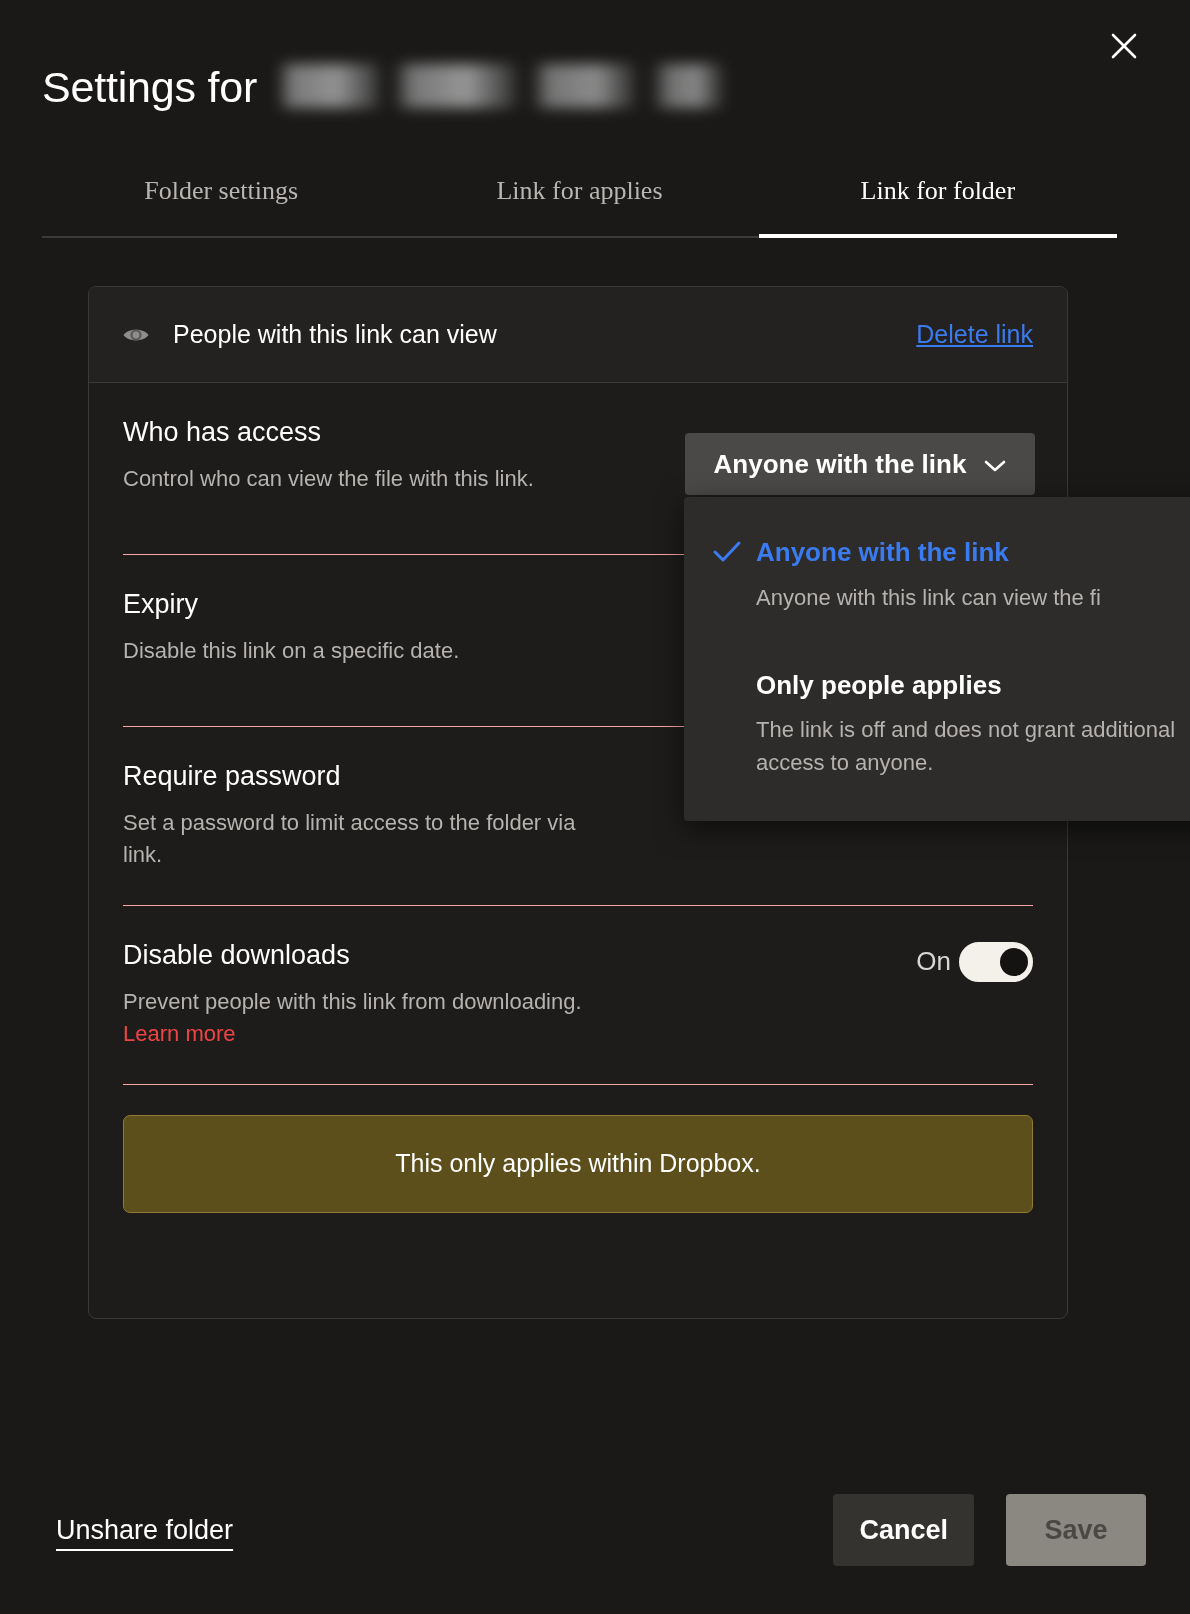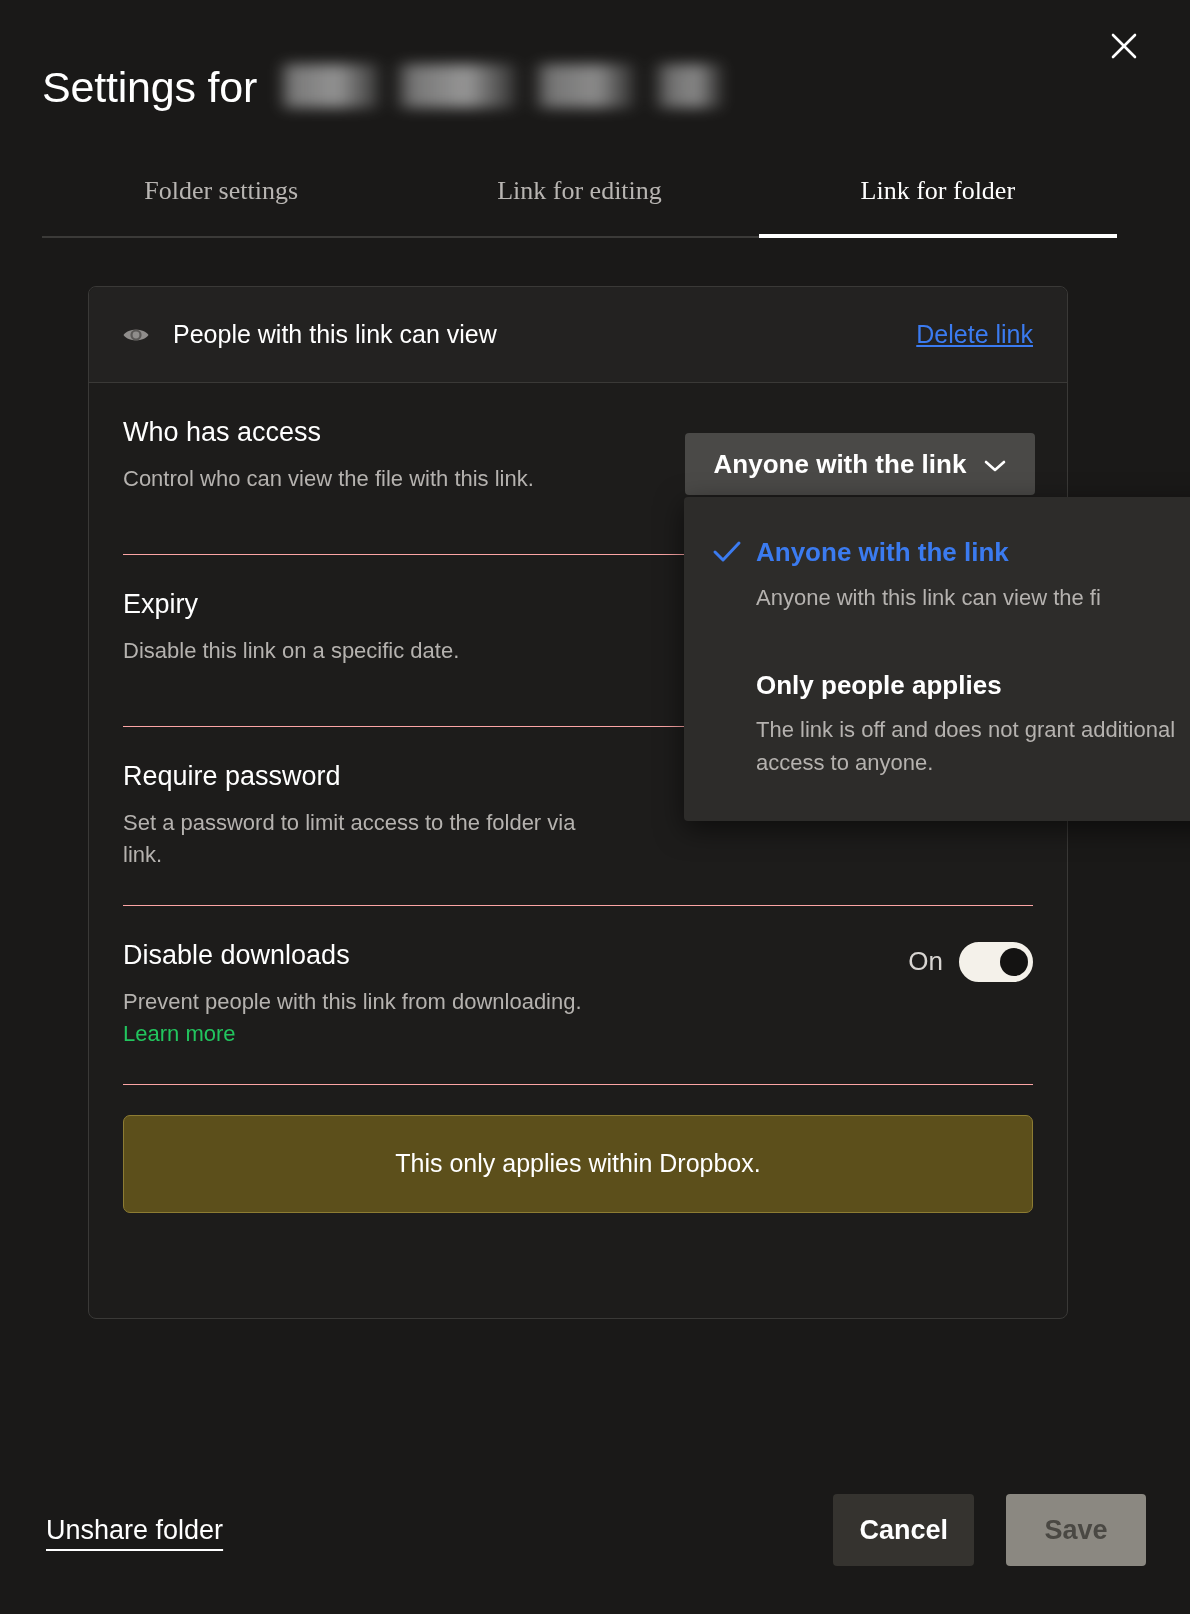--- a/index.html
+++ b/index.html
@@ -161,23 +161,23 @@
     font-size: 27px;
     color: #ffffff;
     margin-bottom: 15px;
     font-weight: 400;
   }
   .row-desc {
     font-size: 22px;
     line-height: 1.45;
     color: #b5b2af;
   }
-  .learn-more { color: #22c55e; cursor: pointer; }
-
-  .row-control { display: flex; align-items: center; gap: 16px; padding-top: 2px; margin-left: 19px; }
+  .learn-more { color: #ef4444; cursor: pointer; }
+
+  .row-control { display: flex; align-items: center; gap: 8px; padding-top: 2px; margin-left: 19px; }
 
   
   .dropdown-trigger {
     position: absolute;
     left: 596px;
     top: 146px;
     width: 350px;
     height: 62px;
     background: #4a4947;
     border-radius: 4px;
@@ -277,21 +277,21 @@
     display: flex;
     align-items: center;
     justify-content: center;
     font-size: 25px;
     color: #ffffff;
   }
 
   
   .footer {
     position: absolute;
-    left: 4px;
+    left: 14px;
     right: 0;
     bottom: 0;
     height: 168px;
     display: flex;
     align-items: center;
     padding: 0 44px 0 42px;
   }
   .unshare {
     font-size: 27px;
     color: #ffffff;
@@ -332,21 +332,21 @@
   <h1 class="page-title">
     <span>Settings for</span>
     <span class="title-redacted"></span>
   </h1>
 
   <div class="tabs">
     <div class="tab">
       <span>Folder settings</span>
     </div>
     <div class="tab">
-      <span>Link for editing</span>
+      <span>Link for applies</span>
     </div>
     <div class="tab active">
       <span>Link for folder</span>
     </div>
   </div>
 
   <div class="card">
 
     <div class="card-header">
       <span class="eye-icon">

